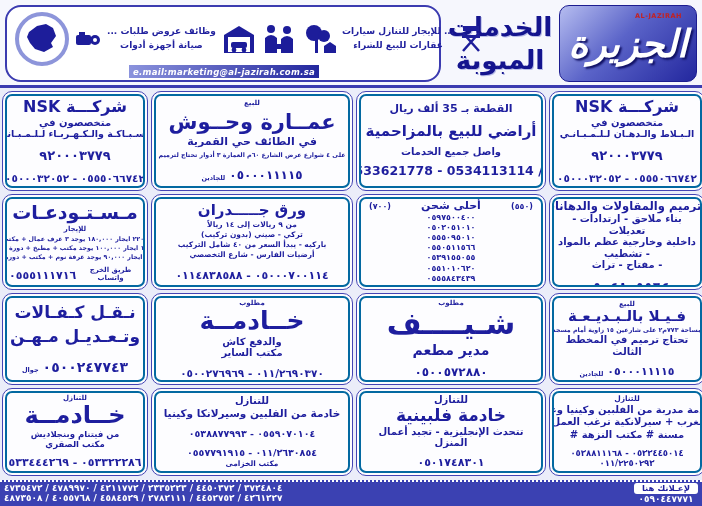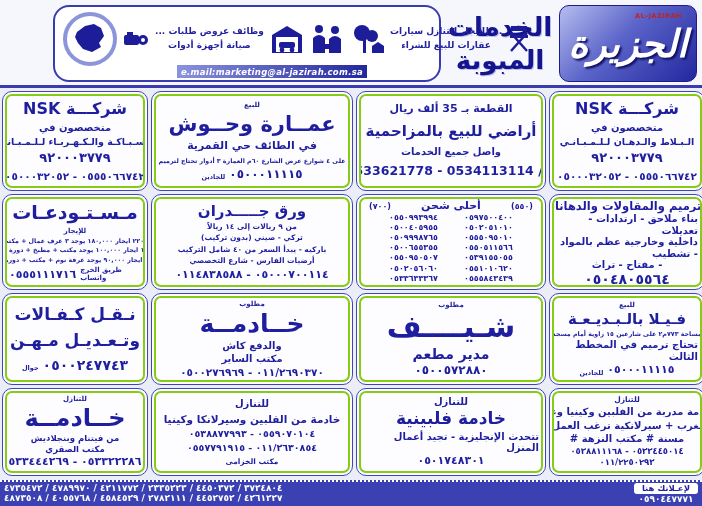--- a/index.html
+++ b/index.html
@@ -3,47 +3,47 @@
 <meta charset="utf-8">
 <style>
   *{margin:0;padding:0;box-sizing:border-box}
   html,body{background:#dfe2f2}
   .page{width:702px;height:506px;margin:0 auto;position:relative;overflow:hidden;
         background:#ebedf9;font-family:"DejaVu Sans",sans-serif;color:#1e1e9e;}
   
   .header{height:88px;display:flex;gap:5px;padding:5px 5px 3px;background:#f6f7fd;
           border-bottom:3px solid #3b3bb0;align-items:stretch;}
   .banner{flex:1;border:2px solid #3b3bb0;border-radius:16px;background:#fff;position:relative;
-          display:flex;align-items:center;gap:6px;padding:0 8px 10px;margin-left:48px;}
+          display:flex;align-items:center;gap:6px;padding:0 8px 10px;}
   .map-badge{width:54px;height:54px;border-radius:50%;background:#fff;border:4px solid #8d95da;
              display:flex;align-items:center;justify-content:center;flex:none;}
   .bn-text{direction:rtl;text-align:center;font-weight:bold;font-size:9px;line-height:1.5;color:#23239f;flex:none;}
   .icon{flex:none;display:flex;align-items:center;justify-content:center;}
   .icon svg{display:block}
   .email-bar{position:absolute;bottom:2px;left:122px;width:190px;height:13px;border-radius:0;
              background:linear-gradient(90deg,#8b93dd,#23279e);color:#fff;font-size:8.5px;font-weight:bold;
              font-style:italic;display:flex;align-items:center;justify-content:center;letter-spacing:.3px;}
   .title-block{width:108px;flex:none;display:flex;flex-direction:column;justify-content:center;
                text-align:center;font-weight:bold;font-size:26px;line-height:1.25;color:#14148e;
                text-shadow:1px 1px 0 #b9bde8;}
   .logo-box{width:138px;flex:none;border-radius:10px;background:linear-gradient(135deg,#b6bdf0 0%,#5a63c8 45%,#23279e 100%);
             position:relative;display:flex;align-items:center;justify-content:center;border:1px solid #1c1c90;}
   .logo-en{position:absolute;top:6px;right:14px;color:#c32222;font-size:6.5px;font-weight:bold;letter-spacing:.5px;}
   .logo-ar{color:#fff;font-size:38px;font-weight:bold;font-style:italic;text-shadow:2px 2px 2px #111165;}
   
   .grid{display:grid;grid-template-columns:146px 202px 190px 156px;grid-template-rows:100px 96px 92px 88px;
         gap:3px;padding:3px 2px;direction:ltr;}
   .ad{background:#fdfdff;border:1px solid #4444b4;border-radius:10px;padding:2px;overflow:hidden;}
-  .ad-in{height:100%;border:2px solid #84cc16;border-radius:7px;display:flex;flex-direction:column;
-         justify-content:space-evenly;align-items:center;direction:rtl;
+  .ad-in{height:100%;border:2px solid #0369a1;border-radius:7px;display:flex;flex-direction:column;
+         justify-content:space-evenly;align-items:center;direction:rtl;text-align:center;
          font-weight:bold;line-height:1.15;padding:1px 2px;overflow:hidden;color:#1e1e9e;}
   .ltr{direction:ltr;unicode-bidi:embed;}
   .rtl{direction:rtl;}
   .nowrap{white-space:nowrap;}
-  .sp1{letter-spacing:1px;}
+  .sp1{letter-spacing:1px;margin-top:8px;}
   .flexline{display:flex;direction:ltr;align-items:flex-end;gap:4px;justify-content:center;}
   .tiny{font-size:6.5px;}
   
   .t6{font-size:6.3px}.t7{font-size:7px}.t75{font-size:7.5px}.t8{font-size:10px}.t85{font-size:8.5px}
   .t9{font-size:11px}.t95{font-size:9.5px}.t10{font-size:10px}.t105{font-size:10.5px}.t11{font-size:11px}
   .t115{font-size:11.5px}.t12{font-size:12px}.t125{font-size:12.5px}.t13{font-size:13px}.t14{font-size:14px}
   .t15{font-size:15px}.t16{font-size:16px}.t17{font-size:17px}.t19{font-size:19px}
   .t21{font-size:21px}.t24{font-size:24px}.t25{font-size:25px}.t30{font-size:30px}
   
   .num-head{display:flex;direction:ltr;width:100%;justify-content:space-between;align-items:center;
@@ -208,29 +208,20 @@
 
     <div class="ad">
         <div class="ad-in">
       <div class="num-head">
         <span>(٧٠٠)</span>
         <span class="t9">أحلى شحن</span>
         <span>(٥٥٠)</span>
       </div>
       <div class="num-cols">
         <div class="num-col">
-          <span>٠٥٥٠٩٩٣٩٩٤</span>
-          <span>٠٥٠٠٤٠٥٩٥٥</span>
-          <span>٠٥٠٩٩٩٨٧٦٥</span>
-          <span>٠٥٠٠٦٥٥٣٥٥</span>
-          <span>٠٥٥٠٩٥٠٥٠٧</span>
-          <span>٠٥٠٢٠٥٦٠٦٠</span>
-          <span>٠٥٣٣٦٣٣٣٦٧</span>
-        </div>
-        <div class="num-col">
           <span>٠٥٩٧٥٠٠٤٠٠</span>
           <span>٠٥٠٢٠٥١٠١٠</span>
           <span>٠٥٥٥٠٩٥٠١٠</span>
           <span>٠٥٥٠٥١١٥٦٦</span>
           <span>٠٥٣٩١٥٥٠٥٥</span>
           <span>٠٥٥١٠١٠٦٢٠</span>
           <span>٠٥٥٥٨٤٣٤٣٩</span>
         </div>
       </div>
       <div class="flexline">

